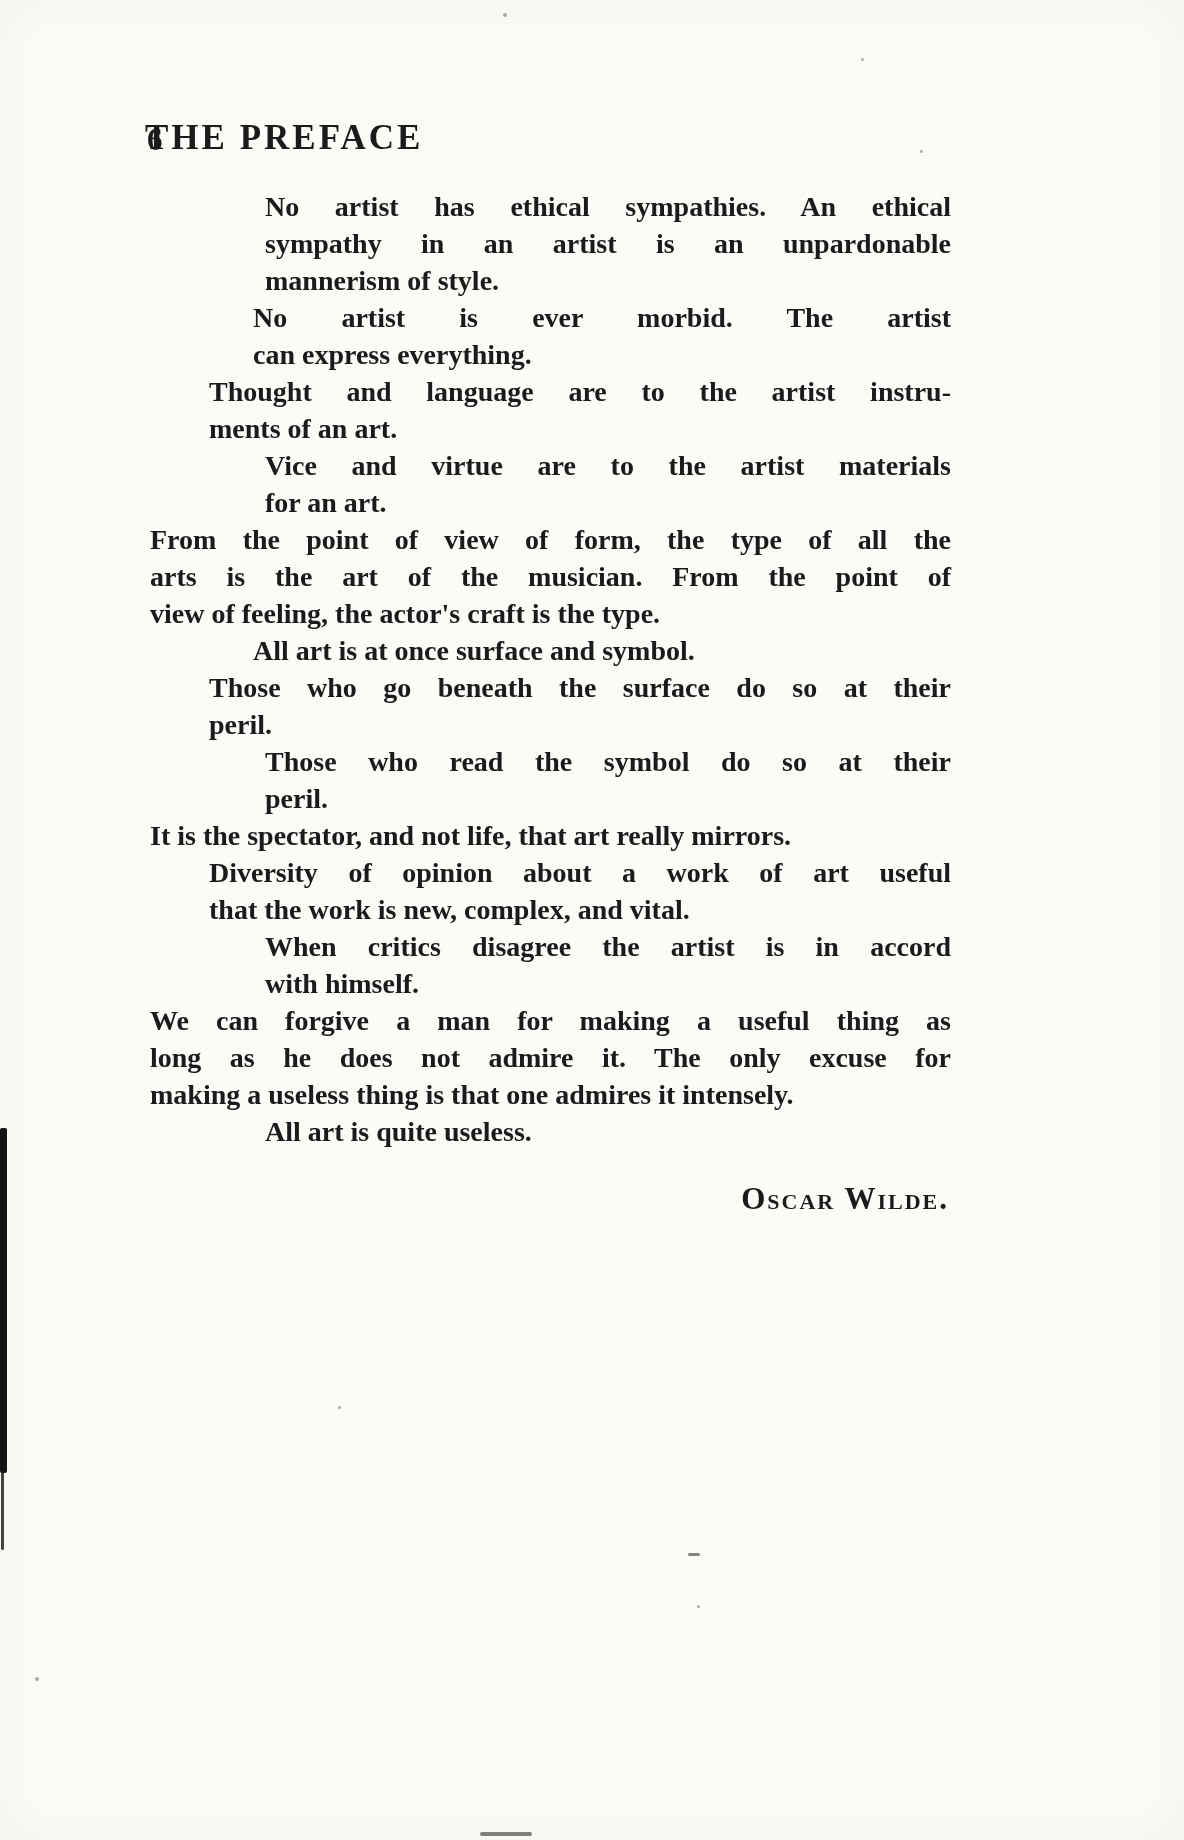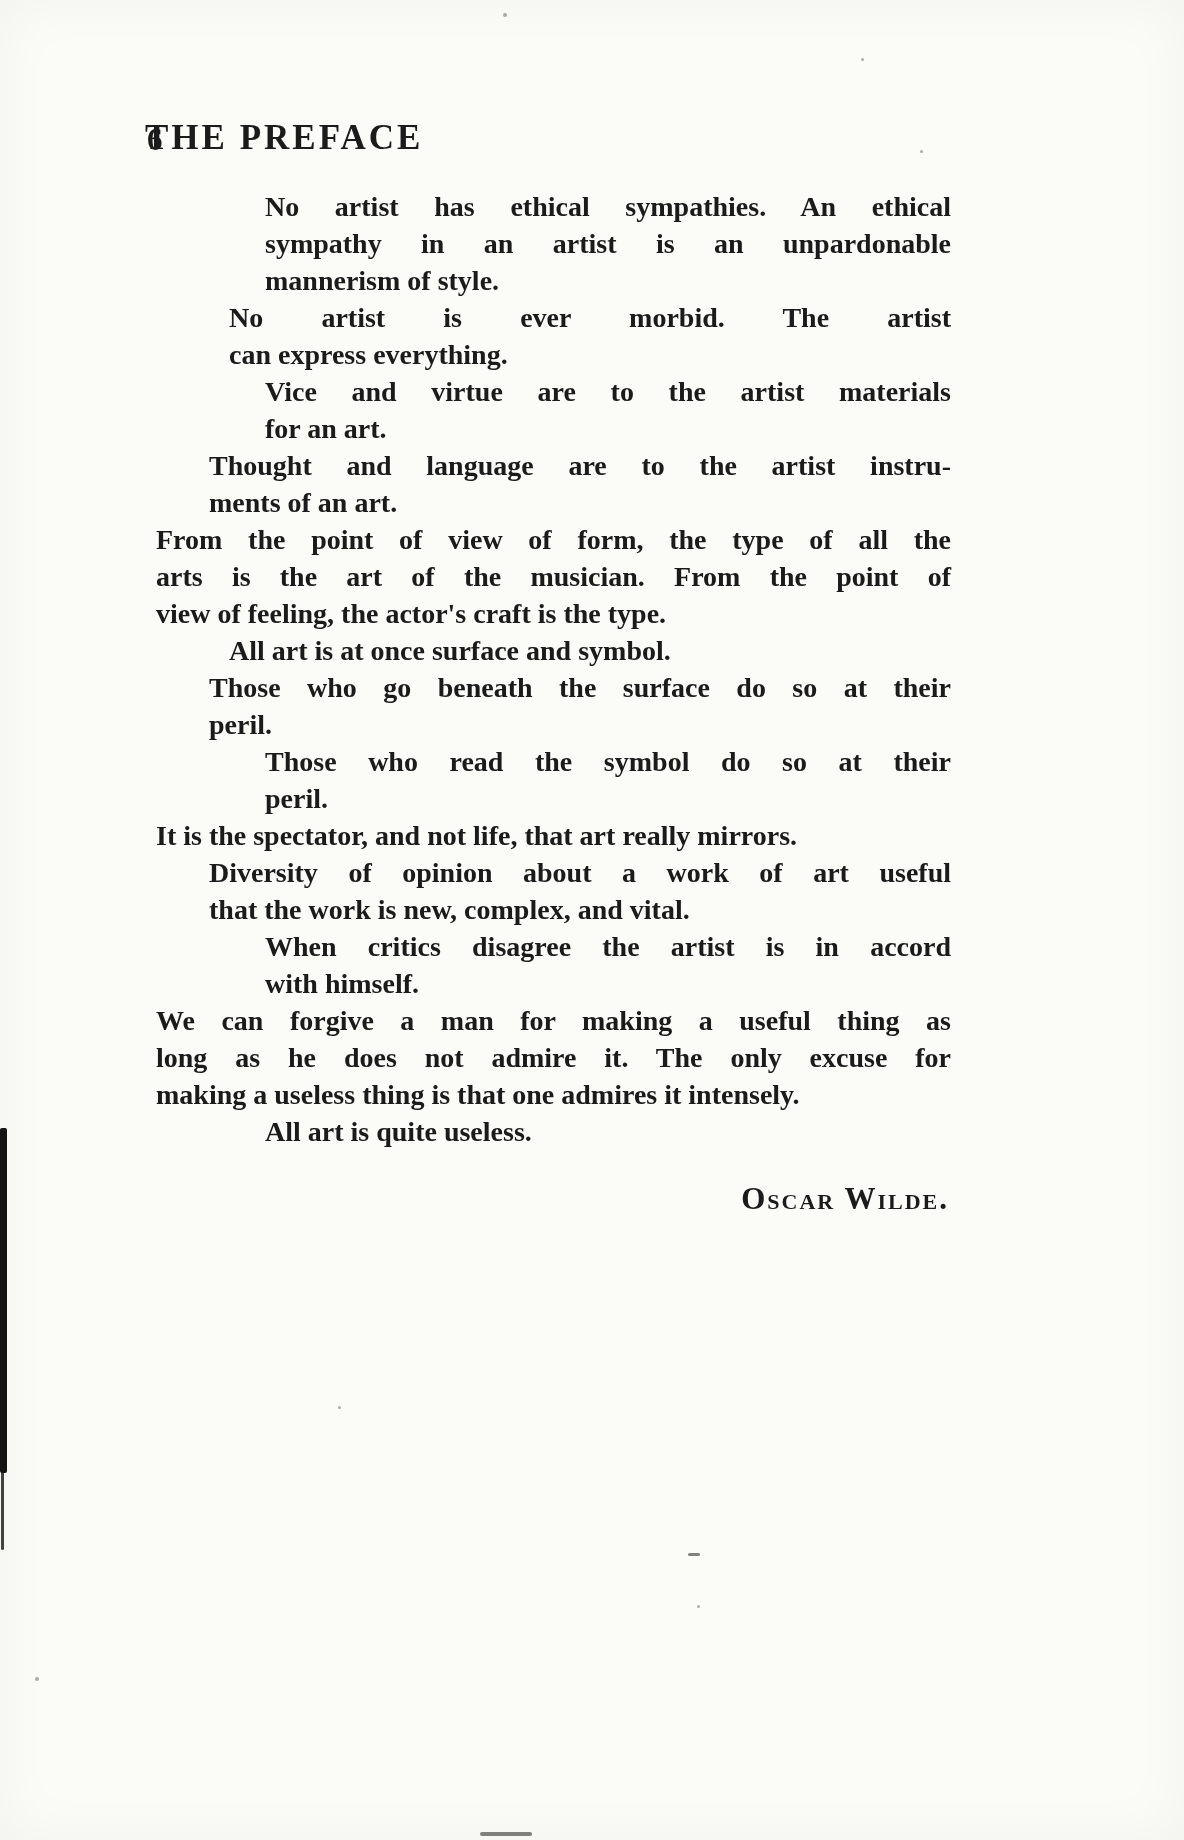--- a/index.html
+++ b/index.html
@@ -37,24 +37,24 @@
   .body-col {
     position: absolute;
     top: 188px;
     left: 145px;
     width: 806px;
     font-size: 28px;
     font-weight: bold;
     line-height: 37px;
   }
   .para { margin: 0; }
-  .indent-0 { margin-left: 11px; }
+  .indent-0 { margin-left: 5px; }
   .indent-1 { margin-left: 64px; }
   .indent-2 { margin-left: 120px; }
-  .indent-3 { margin-left: 84px; }
+  .indent-3 { margin-left: 108px; }
   .line { text-align: left; }
   .line.just {
     text-align: justify;
     text-align-last: justify;
     -moz-text-align-last: justify;
   }
   .signature {
     margin-top: 30px;
     text-align: right;
     font-size: 31px;
@@ -96,27 +96,27 @@
 
     <div class="para indent-2">
         <div class="line just">No artist has ethical sympathies.  An ethical</div>
         <div class="line just">sympathy in an artist is an unpardonable</div>
         <div class="line">mannerism of style.</div>
       </div>
       <div class="para indent-3">
         <div class="line just">No artist is ever morbid.  The artist</div>
         <div class="line">can express everything.</div>
       </div>
+      <div class="para indent-1">
+        <div class="line just">Thought and language are to the artist instru-</div>
+        <div class="line">ments of an art.</div>
+      </div>
       <div class="para indent-2">
         <div class="line just">Vice and virtue are to the artist materials</div>
         <div class="line">for an art.</div>
-      </div>
-      <div class="para indent-1">
-        <div class="line just">Thought and language are to the artist instru-</div>
-        <div class="line">ments of an art.</div>
       </div>
       <div class="para indent-0">
         <div class="line just">From the point of view of form, the type of all the</div>
         <div class="line just">arts is the art of the musician.  From the point of</div>
         <div class="line">view of feeling, the actor's craft is the type.</div>
       </div>
       <div class="para indent-3">
         <div class="line">All art is at once surface and symbol.</div>
       </div>
       <div class="para indent-1">

